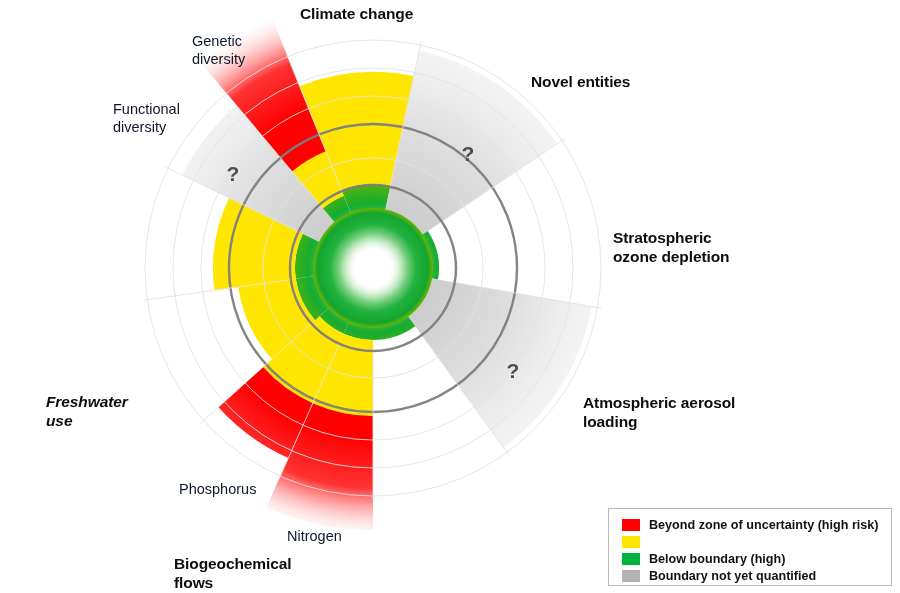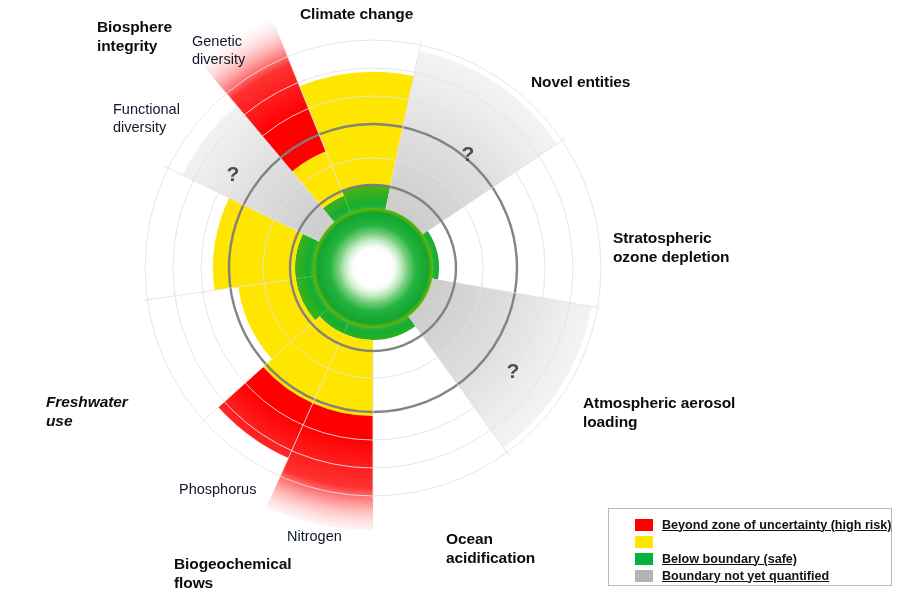--- a/index.html
+++ b/index.html
@@ -12,21 +12,21 @@
   #stage{position:absolute;left:0;top:0;width:900px;height:593px;}
   svg#diagram{position:absolute;left:0;top:0;width:900px;height:593px;}
 
   .lbl{position:absolute;white-space:pre-line;line-height:1.22;}
   .lbl.major{font-weight:bold;font-size:15.5px;color:#0d0d0d;letter-spacing:-0.1px;}
   .lbl.minor{font-weight:normal;font-size:14.5px;color:#0f172a;}
 
   
   #legend{
     position:absolute;border:1px solid #b9b9b9;background:#ffffff;
-    box-sizing:border-box;padding:7px 9px 7px 26px;text-decoration:underline;
+    box-sizing:border-box;padding:7px 9px 7px 13px;
   }
   .lg-row{display:flex;align-items:center;height:17px;}
   .lg-sw{width:18px;height:12px;margin-right:9px;flex:none;}
   .lg-tx{font-size:12.6px;color:#121212;font-weight:bold;white-space:nowrap;}
   .qmark{font-size:21px;font-weight:bold;fill:#4e4e4e;}
 </style>
 </head>
 <body>
 
 <div id="stage">
@@ -150,63 +150,59 @@
 
     <g id="qmark-layer">
         <text x="468" y="155" text-anchor="middle" dominant-baseline="middle" class="qmark" font-family="&quot;Liberation Sans&quot;, sans-serif">?</text>
         <text x="513" y="372" text-anchor="middle" dominant-baseline="middle" class="qmark" font-family="&quot;Liberation Sans&quot;, sans-serif">?</text>
         <text x="233" y="175" text-anchor="middle" dominant-baseline="middle" class="qmark" font-family="&quot;Liberation Sans&quot;, sans-serif">?</text>
       </g>
   </svg>
 
   <div class="lbl major" style="left:300px;top:5px;">Climate change</div>
 
-  <div class="lbl major" style="left:97px;top:18px;">Biosphere
-integrity</div>
 
   <div class="lbl minor" style="left:192px;top:33px;">Genetic
 diversity</div>
 
   <div class="lbl minor" style="left:113px;top:101px;">Functional
 diversity</div>
 
 
   <div class="lbl major" style="left:46px;top:393px;font-style:italic;">Freshwater
 use</div>
 
   <div class="lbl minor" style="left:179px;top:481px;">Phosphorus</div>
 
   <div class="lbl minor" style="left:287px;top:513px;margin-top:15px;">Nitrogen</div>
 
   <div class="lbl major" style="left:174px;top:539px;margin-top:16px;">Biogeochemical
 flows</div>
 
-  <div class="lbl major" style="left:446px;top:530px;">Ocean
-acidification</div>
 
   <div class="lbl major" style="left:583px;top:394px;">Atmospheric aerosol
 loading</div>
 
   <div class="lbl major" style="left:613px;top:229px;">Stratospheric
 ozone depletion</div>
 
   <div class="lbl major" style="left:531px;top:73px;text-align:right;">Novel entities</div>
 
   <div id="legend" style="left:608px;top:508px;width:284px;height:78px;">
     <div id="legend-rows">
         <div class="lg-row">
           <span class="lg-sw" style="background: rgb(254, 0, 0);"></span>
           <span class="lg-tx">Beyond zone of uncertainty (high risk)</span>
         </div>
         <div class="lg-row">
           <span class="lg-sw" style="background: rgb(255, 230, 0);"></span>
         </div>
         <div class="lg-row">
           <span class="lg-sw" style="background: rgb(0, 179, 60);"></span>
-          <span class="lg-tx">Below boundary (safe)</span>
+          <span class="lg-tx">Below boundary (high)</span>
         </div>
         <div class="lg-row">
           <span class="lg-sw" style="background: rgb(179, 179, 179);"></span>
           <span class="lg-tx">Boundary not yet quantified</span>
         </div>
       </div>
   </div>
 
 </div>
 

